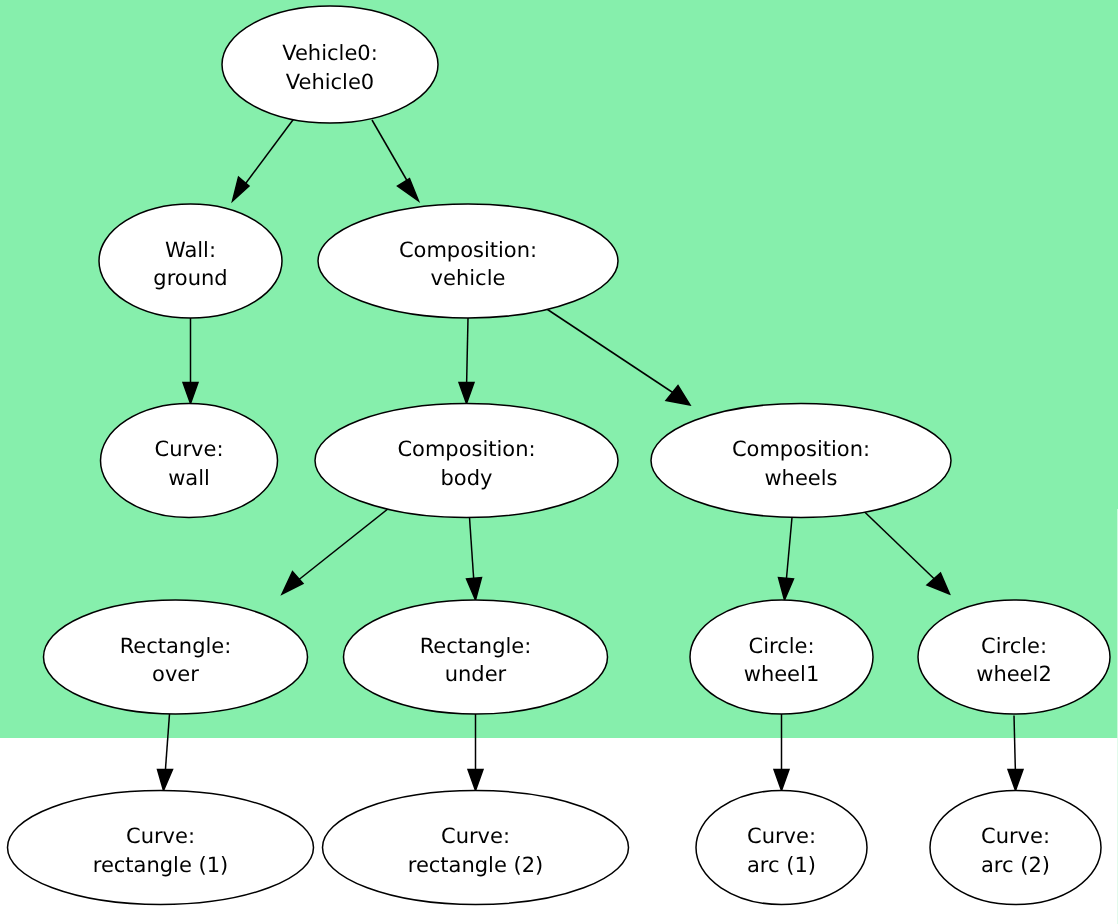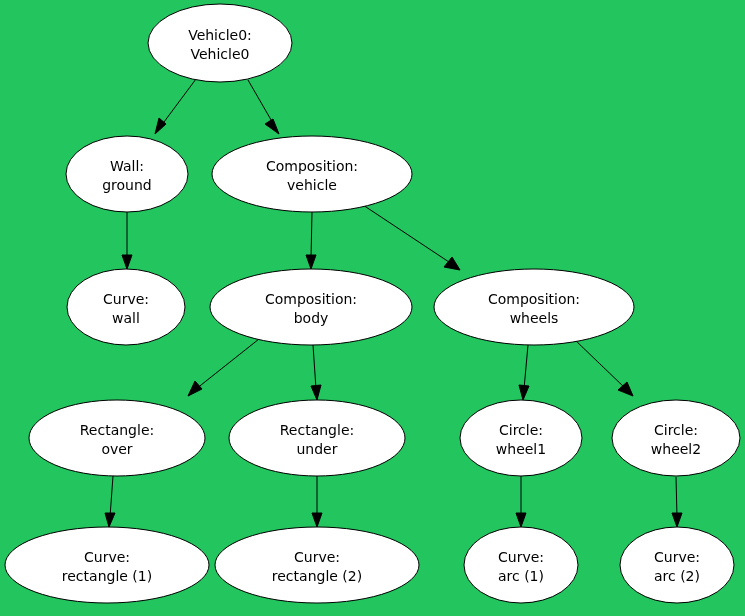--- a/index.html
+++ b/index.html
@@ -10,22 +10,22 @@
   }
   body {
     width: 745px;
     height: 616px;
     font-family: "DejaVu Sans", sans-serif;
     overflow: hidden;
   }
   #graph-canvas {
     position: relative;
     width: 745px;
-    height: 616px;
-    background: #22c55e;
+    height: 492px;
+    background: #86efac;
   }
   #graph-svg {
     position: absolute;
     top: 0;
     left: 0;
     width: 745px;
     height: 616px;
     display: block;
   }
   .node-ellipse {

